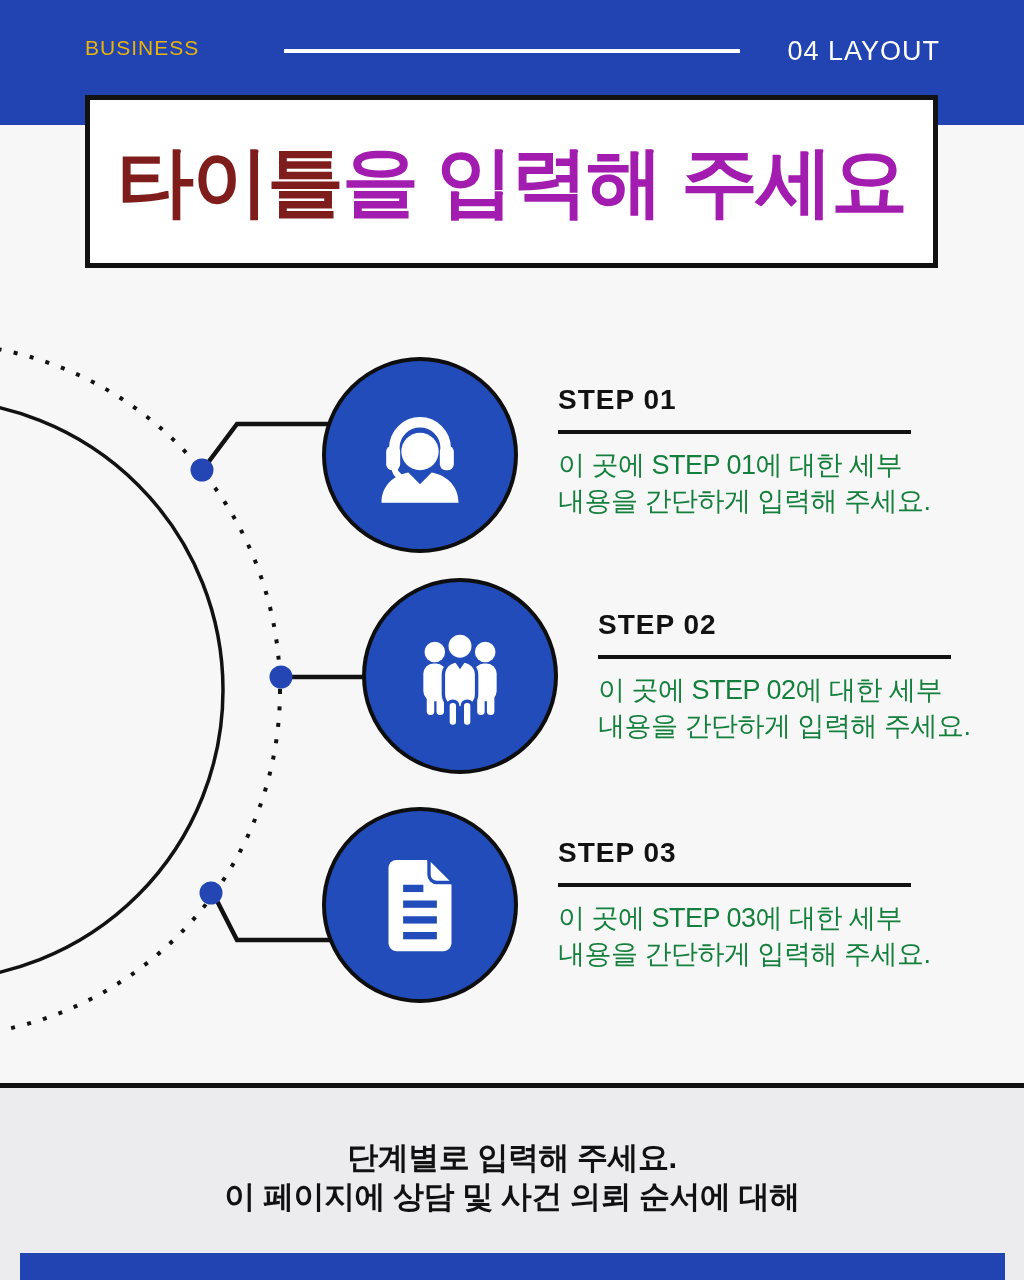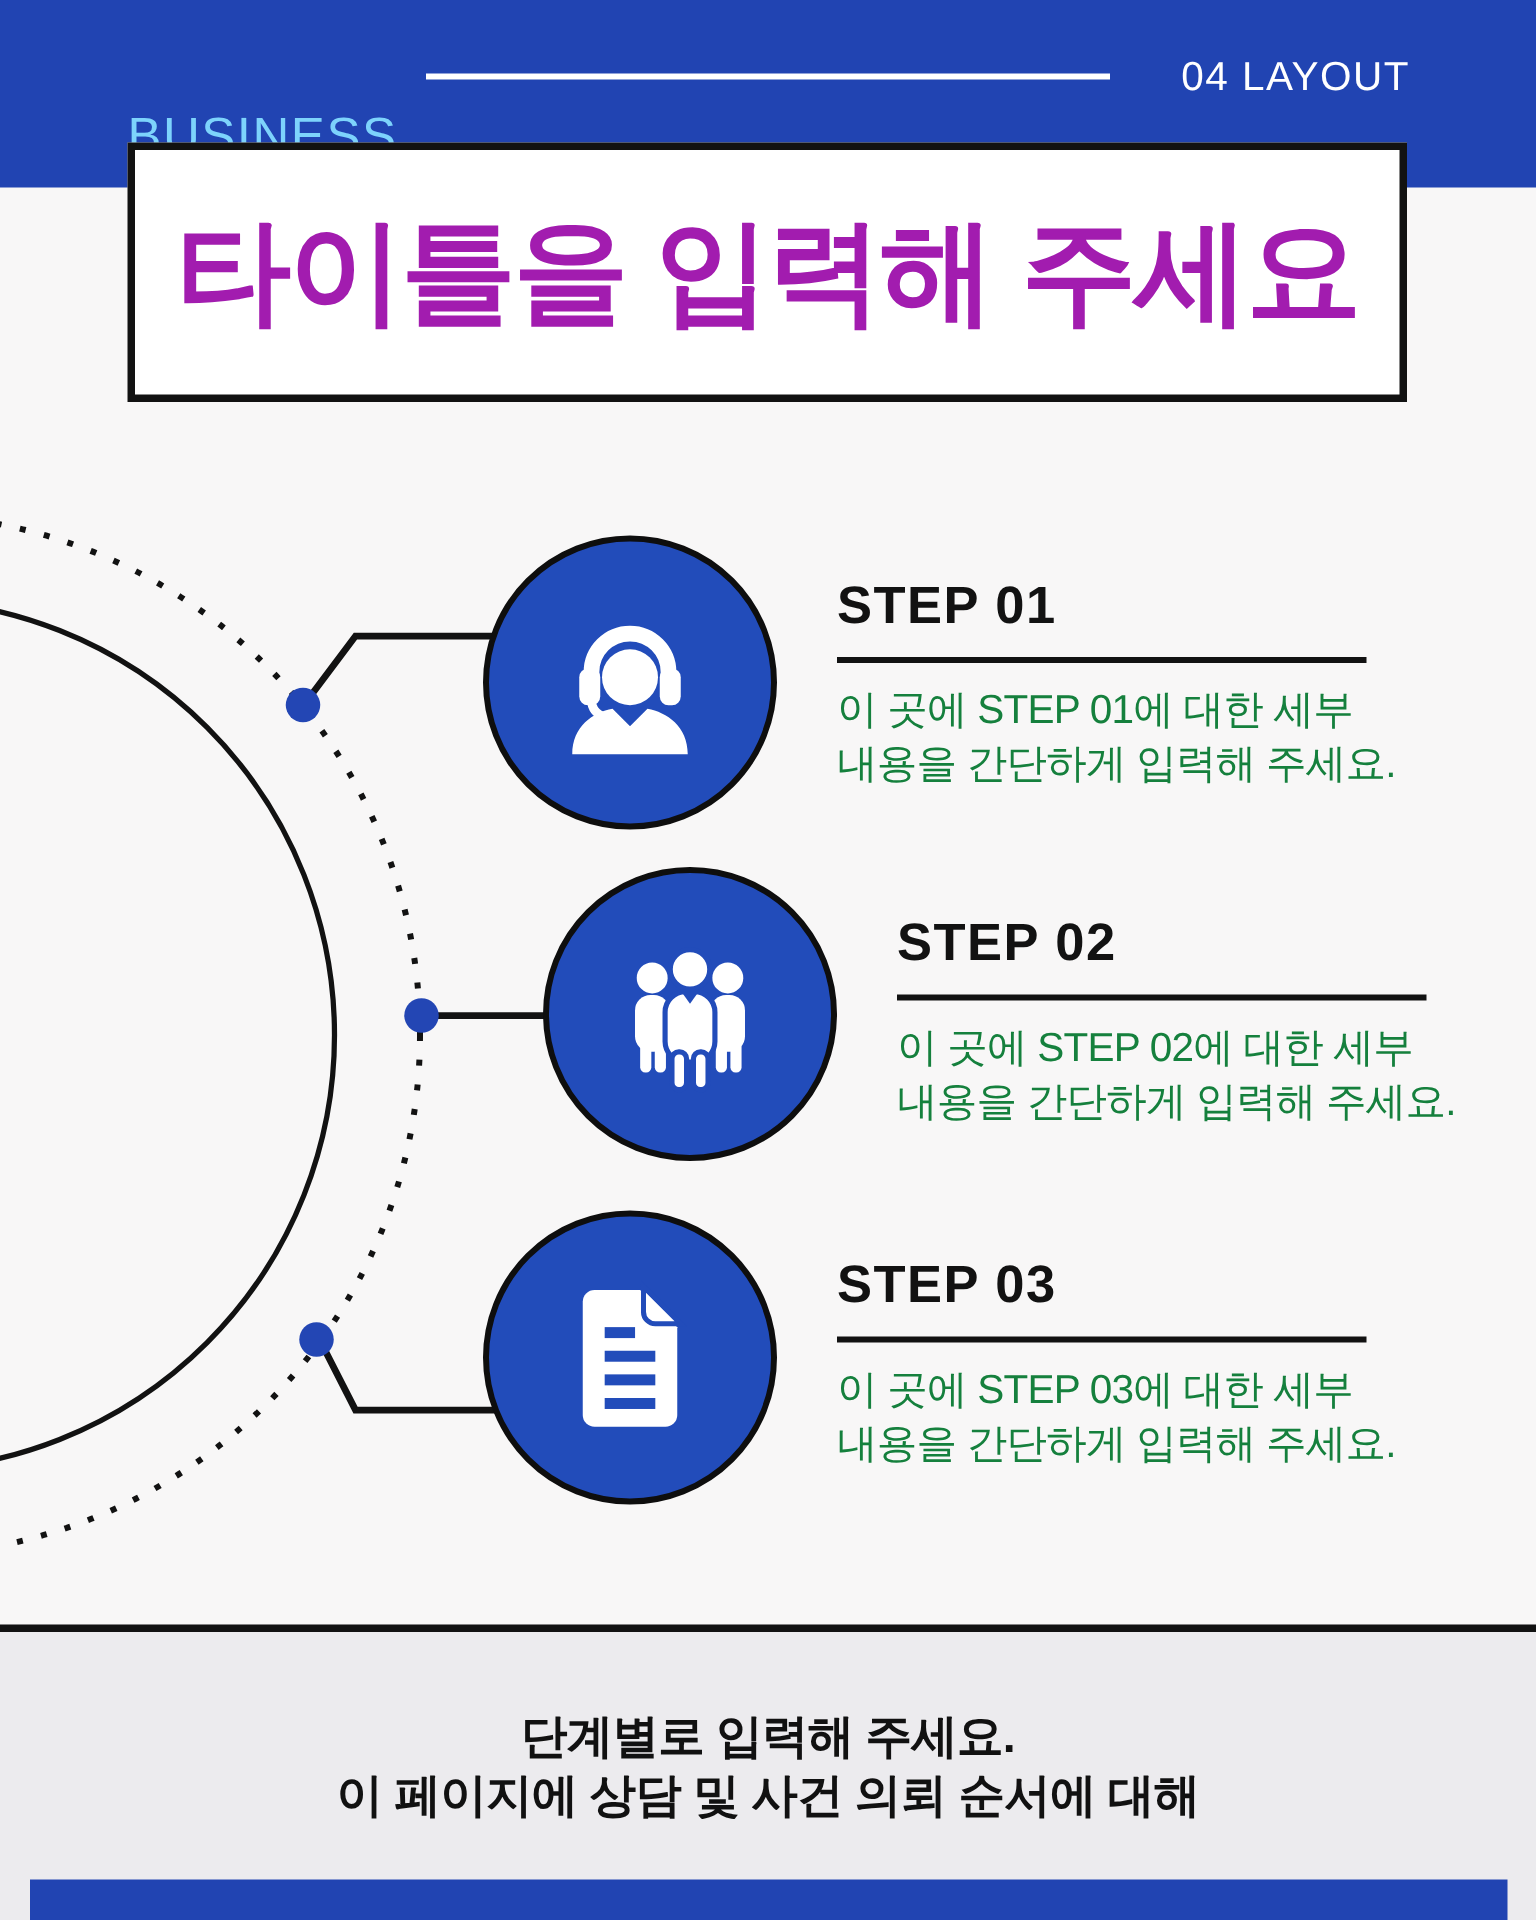--- a/index.html
+++ b/index.html
@@ -4,49 +4,49 @@
 <style>
   html,body{margin:0;padding:0;background:#ddd;}
   .page{
     position:relative;width:1024px;height:1280px;overflow:hidden;
     background:#f8f7f7;
     font-family:"Liberation Sans","DejaVu Sans",sans-serif;
     color:#121212;
   }
   
   .topbar{position:absolute;left:0;top:0;width:1024px;height:125px;background:#2144b2;}
-  .topbar-left{position:absolute;left:85px;top:36px;font-size:34px;font-weight:500;color:#7dd3fc;letter-spacing:1px;margin-top:36px;}
+  .topbar-left{position:absolute;left:85px;top:36px;font-size:21px;font-weight:500;color:#eab308;letter-spacing:1px;}
   .topbar-right{position:absolute;right:84px;top:36px;font-size:27px;font-weight:500;color:#fff;letter-spacing:1px;margin-left:48px;}
   .topbar-line{position:absolute;left:284px;top:49px;width:456px;height:4px;background:#fff;}
   
   .title-box{
     position:absolute;left:85px;top:95px;width:853px;height:173px;box-sizing:border-box;
     background:#ffffff;border:5px solid #121212;
     display:flex;align-items:center;justify-content:center;
   }
   .title-box h1{margin:0;font-size:77px;font-weight:900;letter-spacing:-2px;line-height:1;white-space:nowrap;}
-  .t-blue{color:#a21caf;}
+  .t-blue{color:#7f1d1d;}
   .t-black{color:#a21caf;}
   
   .decor{position:absolute;left:0;top:0;width:1024px;height:1280px;pointer-events:none;}
   
   .step-circle{
     position:absolute;width:188px;height:188px;border-radius:50%;
     background:#224cba;border:4px solid #0e0e0e;
     display:flex;align-items:center;justify-content:center;
   }
   .step-circle.c1{left:322px;top:357px;}
   .step-circle.c2{left:362px;top:578px;}
   .step-circle.c3{left:322px;top:807px;}
   
   .step-text{position:absolute;width:420px;}
   .step-text.s1{left:558px;top:384px;}
   .step-text.s2{left:598px;top:609px;}
   .step-text.s3{left:558px;top:837px;}
-  .step-text h2{margin:0;font-size:35px;font-weight:700;letter-spacing:1px;color:#121212;white-space:nowrap;}
+  .step-text h2{margin:0;font-size:28px;font-weight:700;letter-spacing:1px;color:#121212;white-space:nowrap;}
   .step-rule{width:353px;height:4px;background:#121212;margin:14px 0 13px 0;}
   .step-desc{font-size:27px;line-height:36px;color:#15803d;letter-spacing:-0.5px;white-space:nowrap;}
   
   .footer{
     position:absolute;left:0;top:1083px;width:1024px;height:197px;box-sizing:border-box;
     background:#ecebee;border-top:5px solid #121212;
     text-align:center;padding-top:50px;
   }
   .footer .f-line{font-size:31px;line-height:39px;font-weight:700;color:#111;letter-spacing:-0.5px;}
   .bottom-bar{position:absolute;left:20px;top:1253px;width:985px;height:27px;background:#2144b2;}

